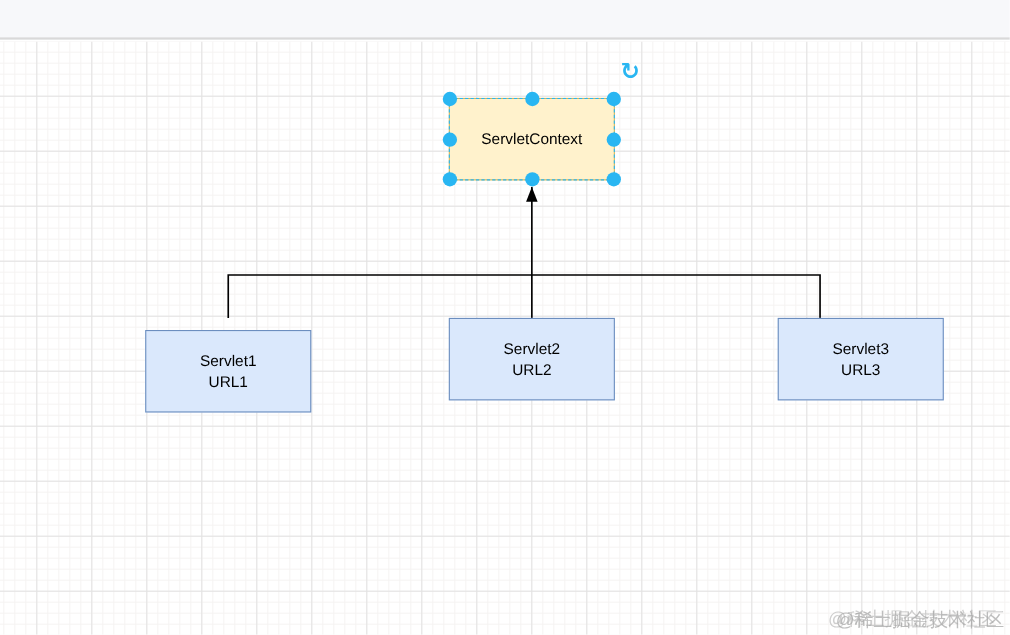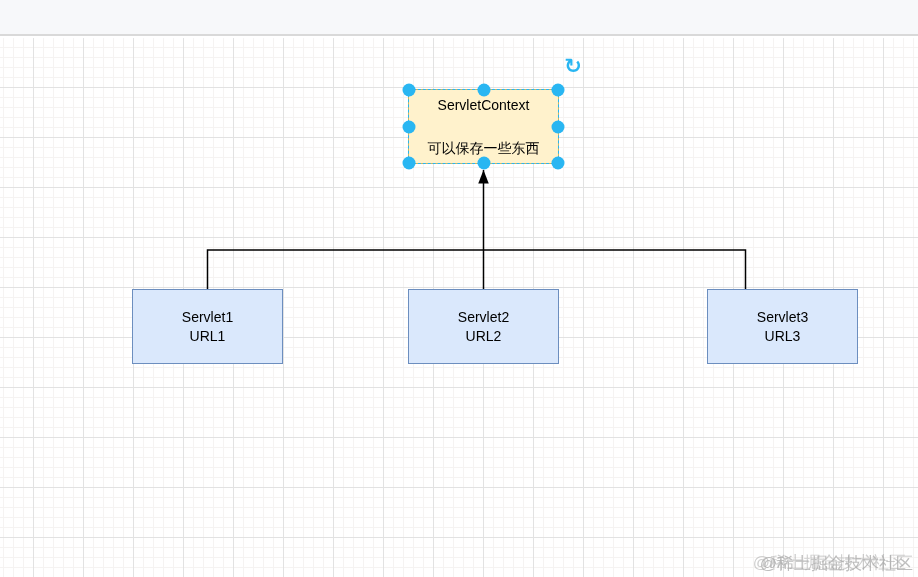--- a/index.html
+++ b/index.html
@@ -55,21 +55,21 @@
     color: #000000;
   }
   .node-blue {
     background: #dae8fc;
     border: 1px solid #6c8ebf;
   }
   .node-yellow {
     background: #fff2cc;
     border: 1px solid #d6b656;
   }
-  .node-s1 { left: 132px; top: 251px; }
+  .node-s1 { left: 132px; top: 262px; }
   .node-s2 { left: 408px; top: 251px; text-align: right; }
   .node-s3 { left: 670px; top: 251px; margin-left: 37px; }
   .node-context { left: 408px; top: 51px; gap: 24px; }
 
   
   .selection-outline {
     position: absolute;
     inset: -1px;
     border: 1px dashed #29b6f2;
     pointer-events: none;
@@ -137,21 +137,20 @@
       <marker id="arrowhead" markerWidth="10" markerHeight="10" refX="9" refY="4.5" orient="auto" markerUnits="strokeWidth">
         <path d="M0,1 L9,4.5 L0,8 Z" fill="#000000"></path>
       </marker>
     </defs>
     <path d="M207.5,251 L207.5,212 L745.5,212 L745.5,251 M483.5,251 L483.5,212" stroke="#000000" stroke-width="1.5" fill="none"></path>
     <path d="M483.5,212 L483.5,132" stroke="#000000" stroke-width="1.5" fill="none" marker-end="url(#arrowhead)"></path>
   </svg>
 
   <div class="node node-yellow node-context">
     <span>ServletContext</span>
-    <span>可以保存一些东西</span>
     <div class="selection-outline"></div>
     <div class="handle h-nw"></div>
     <div class="handle h-n"></div>
     <div class="handle h-ne"></div>
     <div class="handle h-w"></div>
     <div class="handle h-e"></div>
     <div class="handle h-sw"></div>
     <div class="handle h-s"></div>
     <div class="handle h-se"></div>
   </div>

